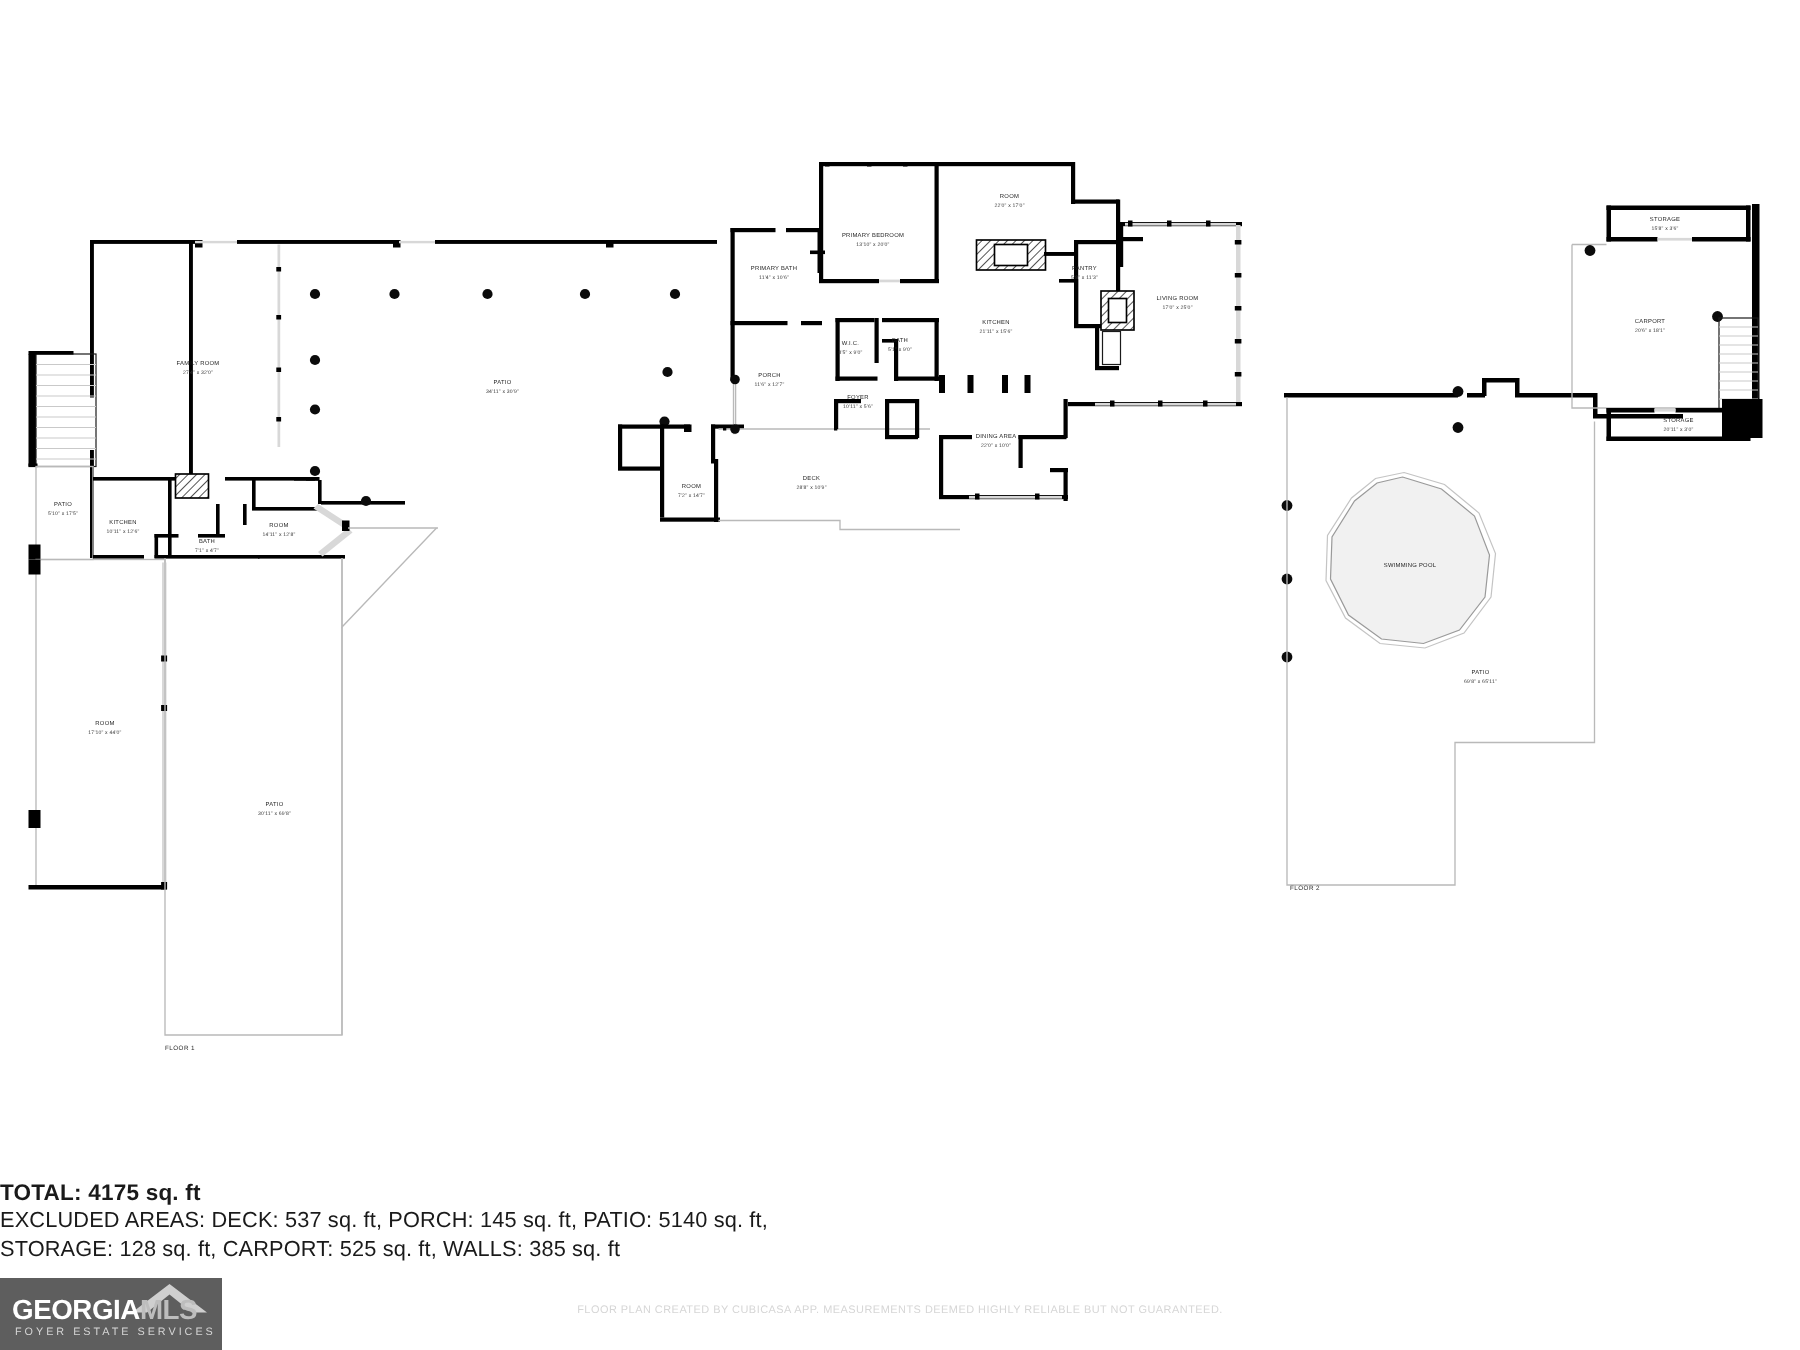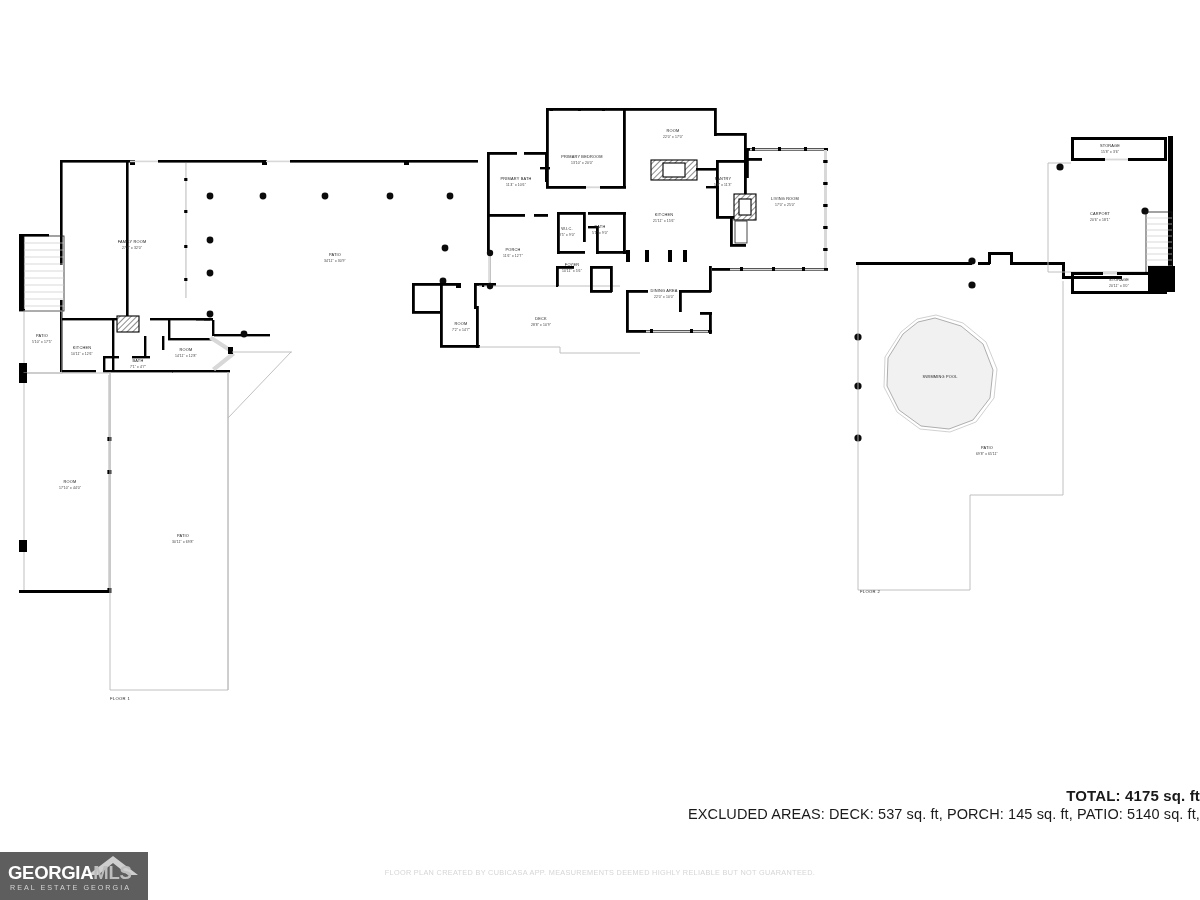--- a/index.html
+++ b/index.html
@@ -57,21 +57,21 @@
     text-anchor: start;
     letter-spacing: 0.3px;
   }
 
   
   #summary {
     position: absolute;
     left: 0;
     top: 786px;
     width: 1200px;
-    text-align: right;
+    text-align: left;
     color: #1a1a1a;
   }
   #summary .total {
     font-size: 15px;
     font-weight: bold;
     letter-spacing: .15px;
     line-height: 19px;
   }
   #summary .line {
     font-size: 14.5px;
@@ -503,25 +503,26 @@
 
     <text class="floorlab" x="110" y="700">FLOOR 1</text>
     <text class="floorlab" x="860" y="593">FLOOR 2</text>
   </g>
 </svg>
 </div>
 
 <div id="summary">
   <div class="total">TOTAL: 4175 sq. ft</div>
   <div class="line">EXCLUDED AREAS: DECK: 537 sq. ft, PORCH: 145 sq. ft, PATIO: 5140 sq. ft,</div>
+  <div class="line">STORAGE: 128 sq. ft, CARPORT: 525 sq. ft, WALLS: 385 sq. ft</div>
 </div>
 
 <div id="disclaimer">FLOOR PLAN CREATED BY CUBICASA APP. MEASUREMENTS DEEMED HIGHLY RELIABLE BUT NOT GUARANTEED.</div>
 
 <div id="logo">
   <svg class="roof" viewBox="0 0 54 22">
     <polygon points="27,1 52,20 42,20 27,8 12,20 2,20" fill="#cfcfcf"></polygon>
   </svg>
   <div class="wordmark">
     <span class="wm-georgia">GEORGIA</span><span class="wm-mls">MLS</span>
   </div>
-  <div class="tagline">REAL ESTATE GEORGIA</div>
+  <div class="tagline">FOYER ESTATE SERVICES</div>
 </div>
 
 </body></html>

